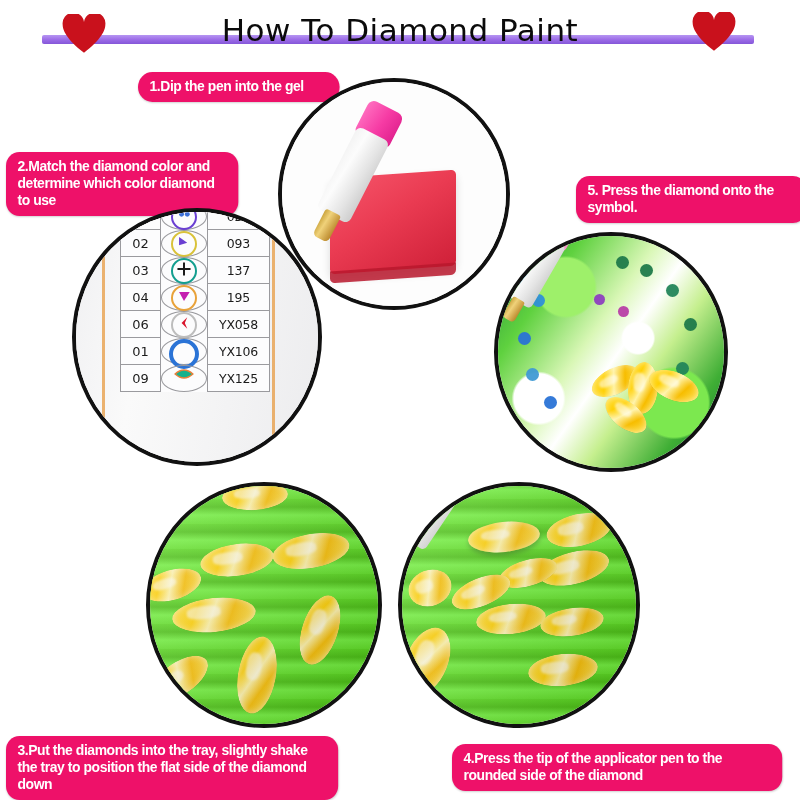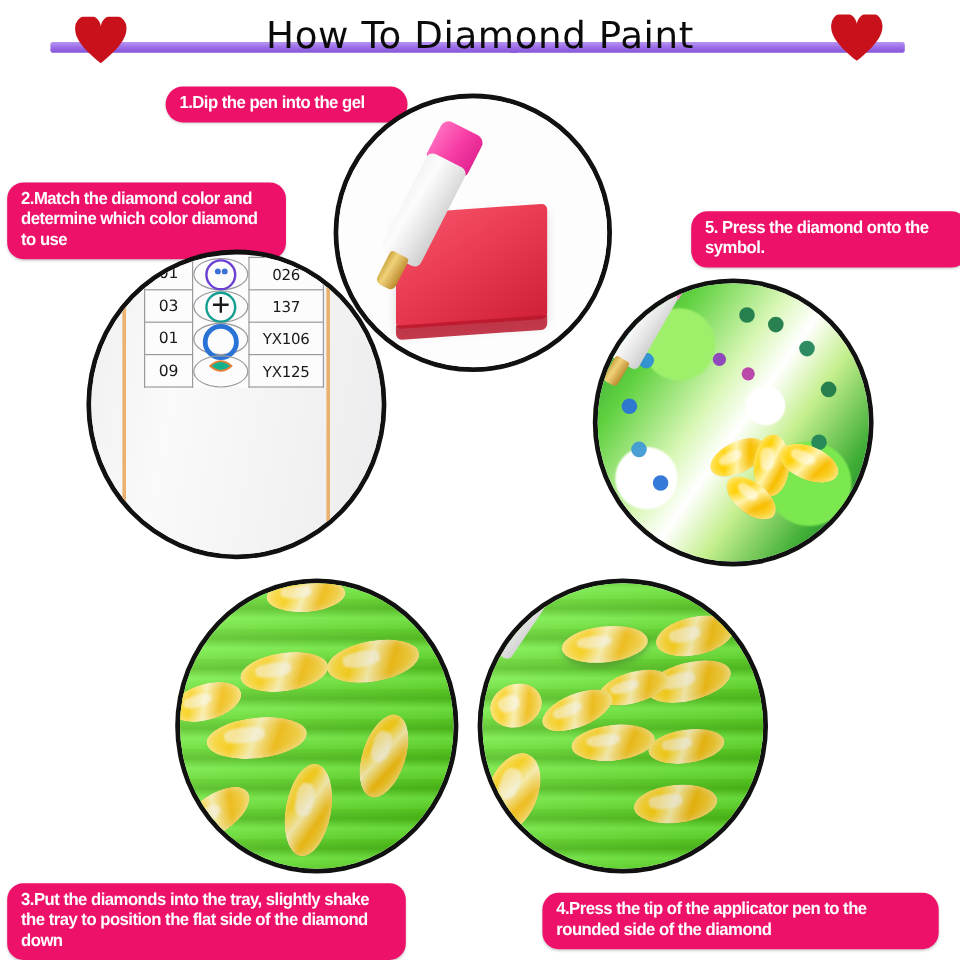--- a/index.html
+++ b/index.html
@@ -63,21 +63,21 @@
         border-radius:6px;}
   .pen .cap{position:absolute;left:-1px;top:-30px;width:38px;height:36px;
         background:linear-gradient(100deg,#ff6fc0 0%,#f63ba4 55%,#e0228e 100%);
         border-radius:7px 7px 4px 4px;}
   .pen .tip{position:absolute;left:9px;top:88px;width:17px;height:30px;
         background:linear-gradient(95deg,#caa33c 0%,#f0d27a 35%,#b9862a 100%);
         border-radius:3px 3px 5px 5px;}
   .pen1{left:74px;top:52px;transform:rotate(27deg);transform-origin:50% 0;}
 
   
-  .s2{background:linear-gradient(100deg,#f0f0f2 0%,#fafafa 30%,#ececee 100%);margin-top:12px;}
+  .s2{background:linear-gradient(100deg,#f0f0f2 0%,#fafafa 30%,#ececee 100%);}
   .paper-edge{position:absolute;top:0;bottom:0;width:3px;background:#e79b41;opacity:.75;}
   .paper-edge.a{left:26px;}
   .paper-edge.b{left:196px;}
   .chart{position:absolute;left:44px;top:-10px;width:150px;
          border-collapse:collapse;background:#fcfcfd;}
   .chart td{border:1px solid #9a9a9e;height:25px;padding:0;
             font-family:"DejaVu Sans",sans-serif;font-size:13px;color:#1b1b1b;
             text-align:center;vertical-align:middle;}
   .chart td.num{width:40px;font-weight:500;}
   .chart td.sym{width:44px;}
@@ -166,25 +166,46 @@
         <tbody>
           <tr>
             <td class="num">01</td>
             <td class="sym"><span class="sym" style="border-color:#6a3fd2"><svg viewBox="0 0 22 22" width="18" height="18">
                     <circle cx="8" cy="10" r="3" fill="#3d6fd6"></circle>
                     <circle cx="15" cy="10" r="3" fill="#3d6fd6"></circle>
                   </svg></span></td>
             <td class="code">026</td>
           </tr>
           <tr>
+            <td class="num">02</td>
+            <td class="sym"><span class="sym" style="border-color:#d9c23a"><svg viewBox="0 0 22 22" width="18" height="18">
+                    <path d="M5 5 L15 12 L5 15 Z" fill="#6a3fd2"></path>
+                  </svg></span></td>
+            <td class="code">093</td>
+          </tr>
+          <tr>
             <td class="num">03</td>
             <td class="sym"><span class="sym" style="border-color:#139e8f"><svg viewBox="0 0 22 22" width="18" height="18">
                     <path d="M11 3 V19 M3 11 H19" stroke="#1b1b1b" stroke-width="2.4"></path>
                   </svg></span></td>
             <td class="code">137</td>
+          </tr>
+          <tr>
+            <td class="num">04</td>
+            <td class="sym"><span class="sym" style="border-color:#e8a23a"><svg viewBox="0 0 22 22" width="18" height="18">
+                    <path d="M5 6 H18 L11 17 Z" fill="#c41fb0"></path>
+                  </svg></span></td>
+            <td class="code">195</td>
+          </tr>
+          <tr>
+            <td class="num">06</td>
+            <td class="sym"><span class="sym" style="border-color:#bdbdbd"><svg viewBox="0 0 22 22" width="18" height="18">
+                    <path d="M15 4 L8 11 L15 18 L12 11 Z" fill="#d9162d"></path>
+                  </svg></span></td>
+            <td class="code">YX058</td>
           </tr>
           <tr>
             <td class="num">01</td>
             <td class="sym"><span class="sym" style="border-color:#2a73d6;border-width:4px"></span></td>
             <td class="code">YX106</td>
           </tr>
           <tr>
             <td class="num">09</td>
             <td class="sym"><span class="sym" style="border:none"><svg viewBox="0 0 24 18" width="22" height="16">
                     <path d="M2 9 Q12 0 22 9 Q12 18 2 9 Z" fill="#15b18c" stroke="#e8803a" stroke-width="1.6"></path>

